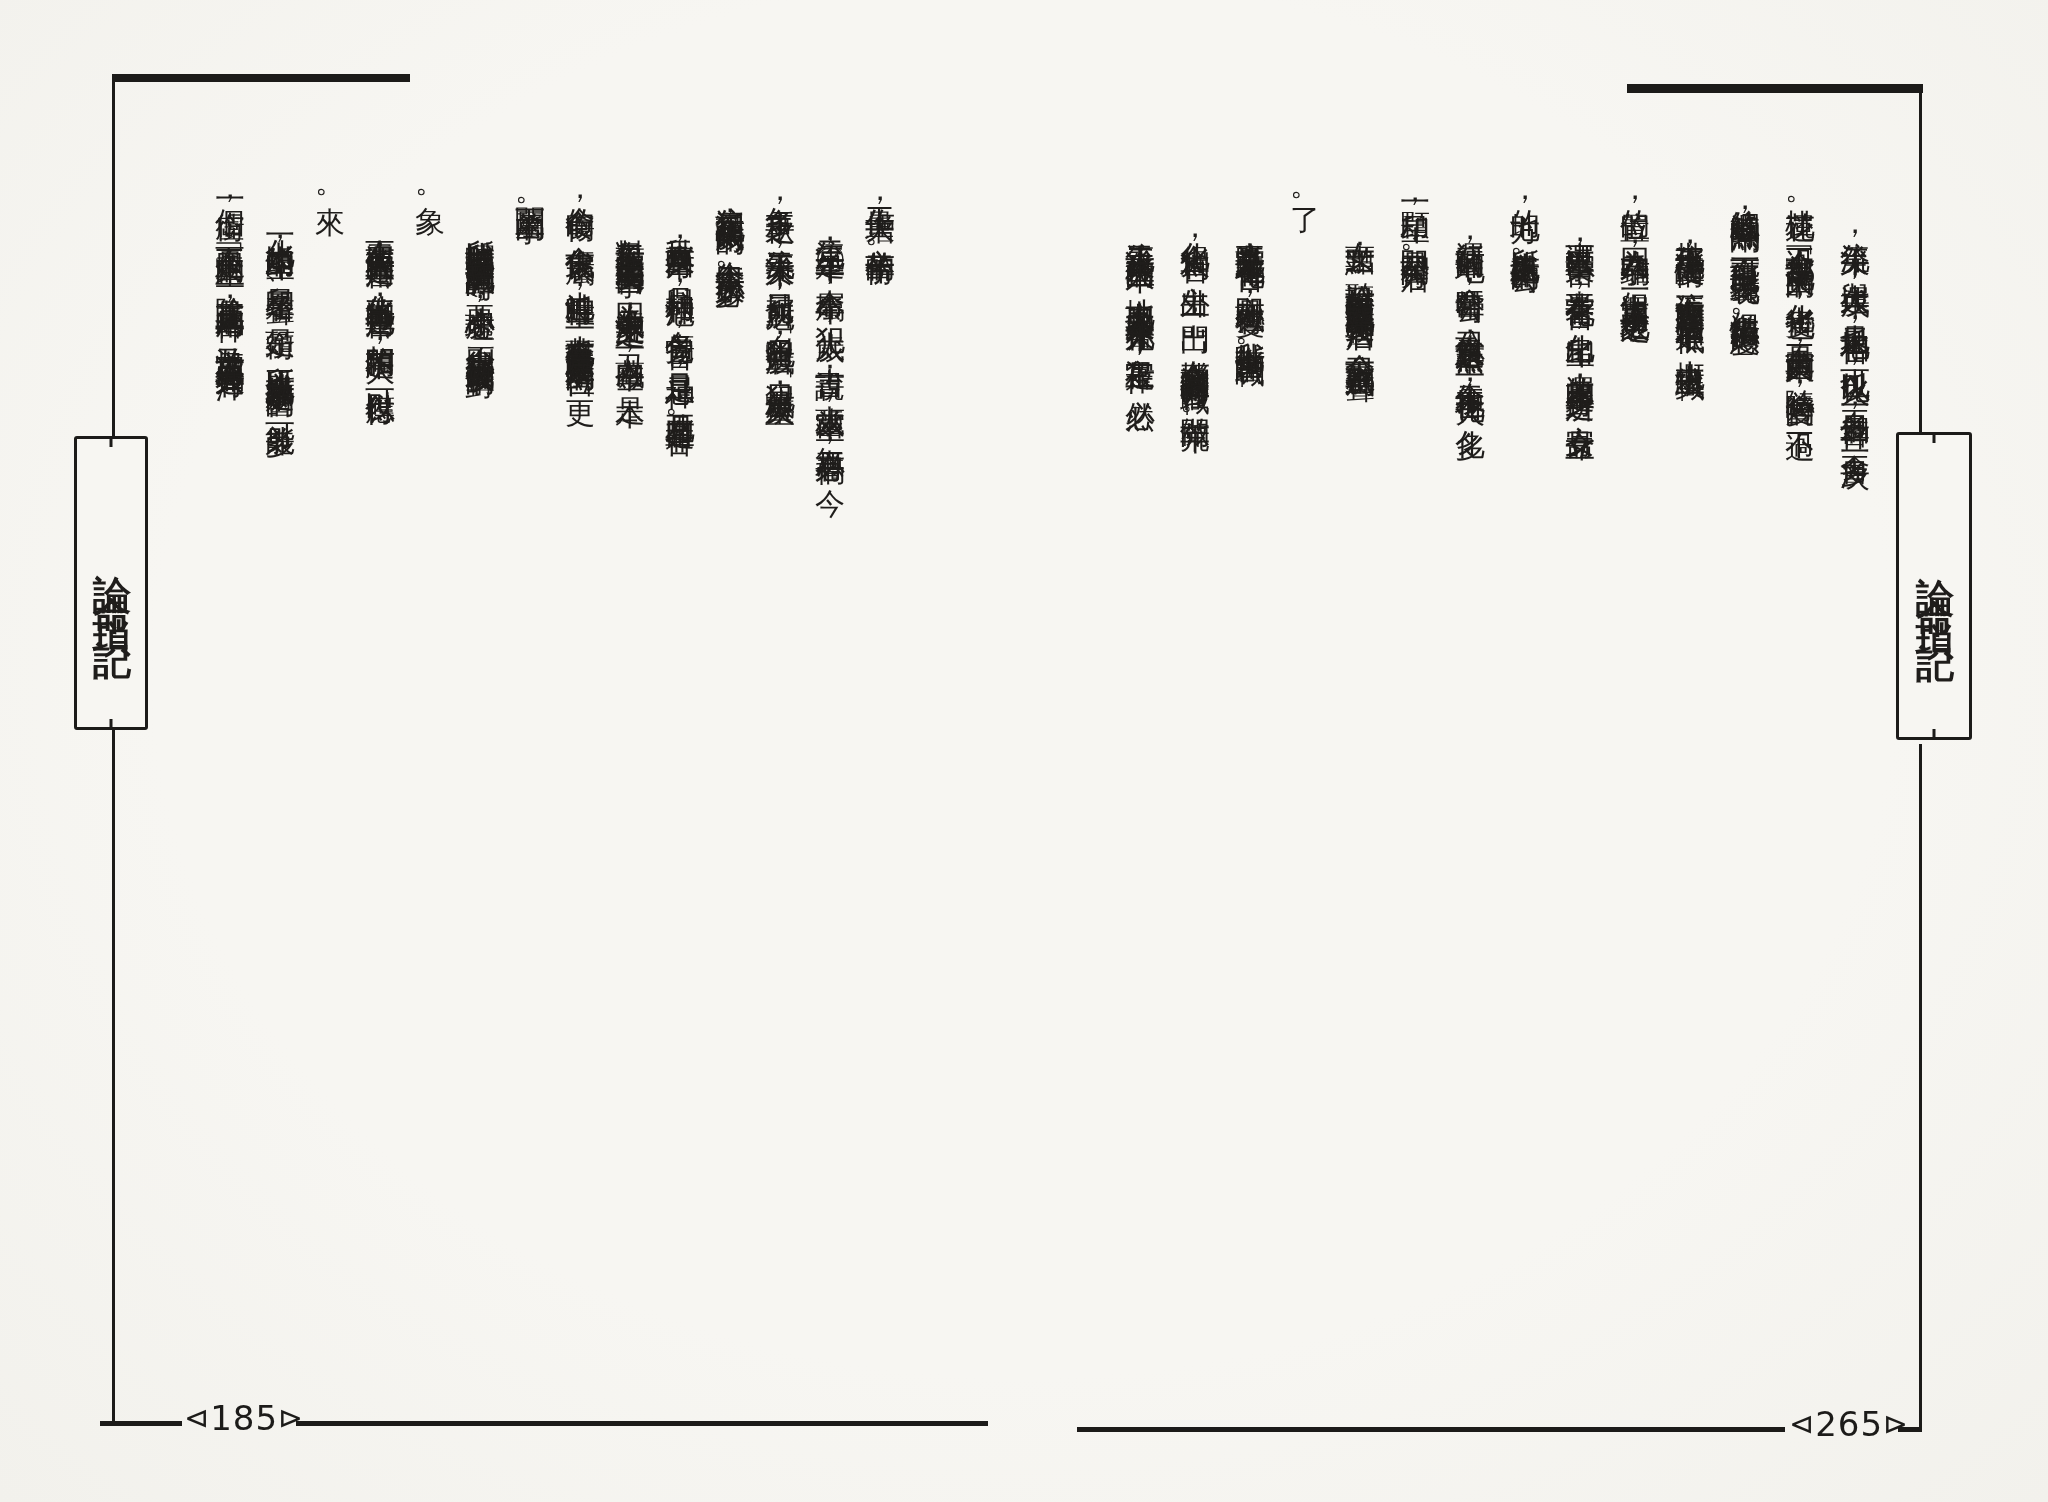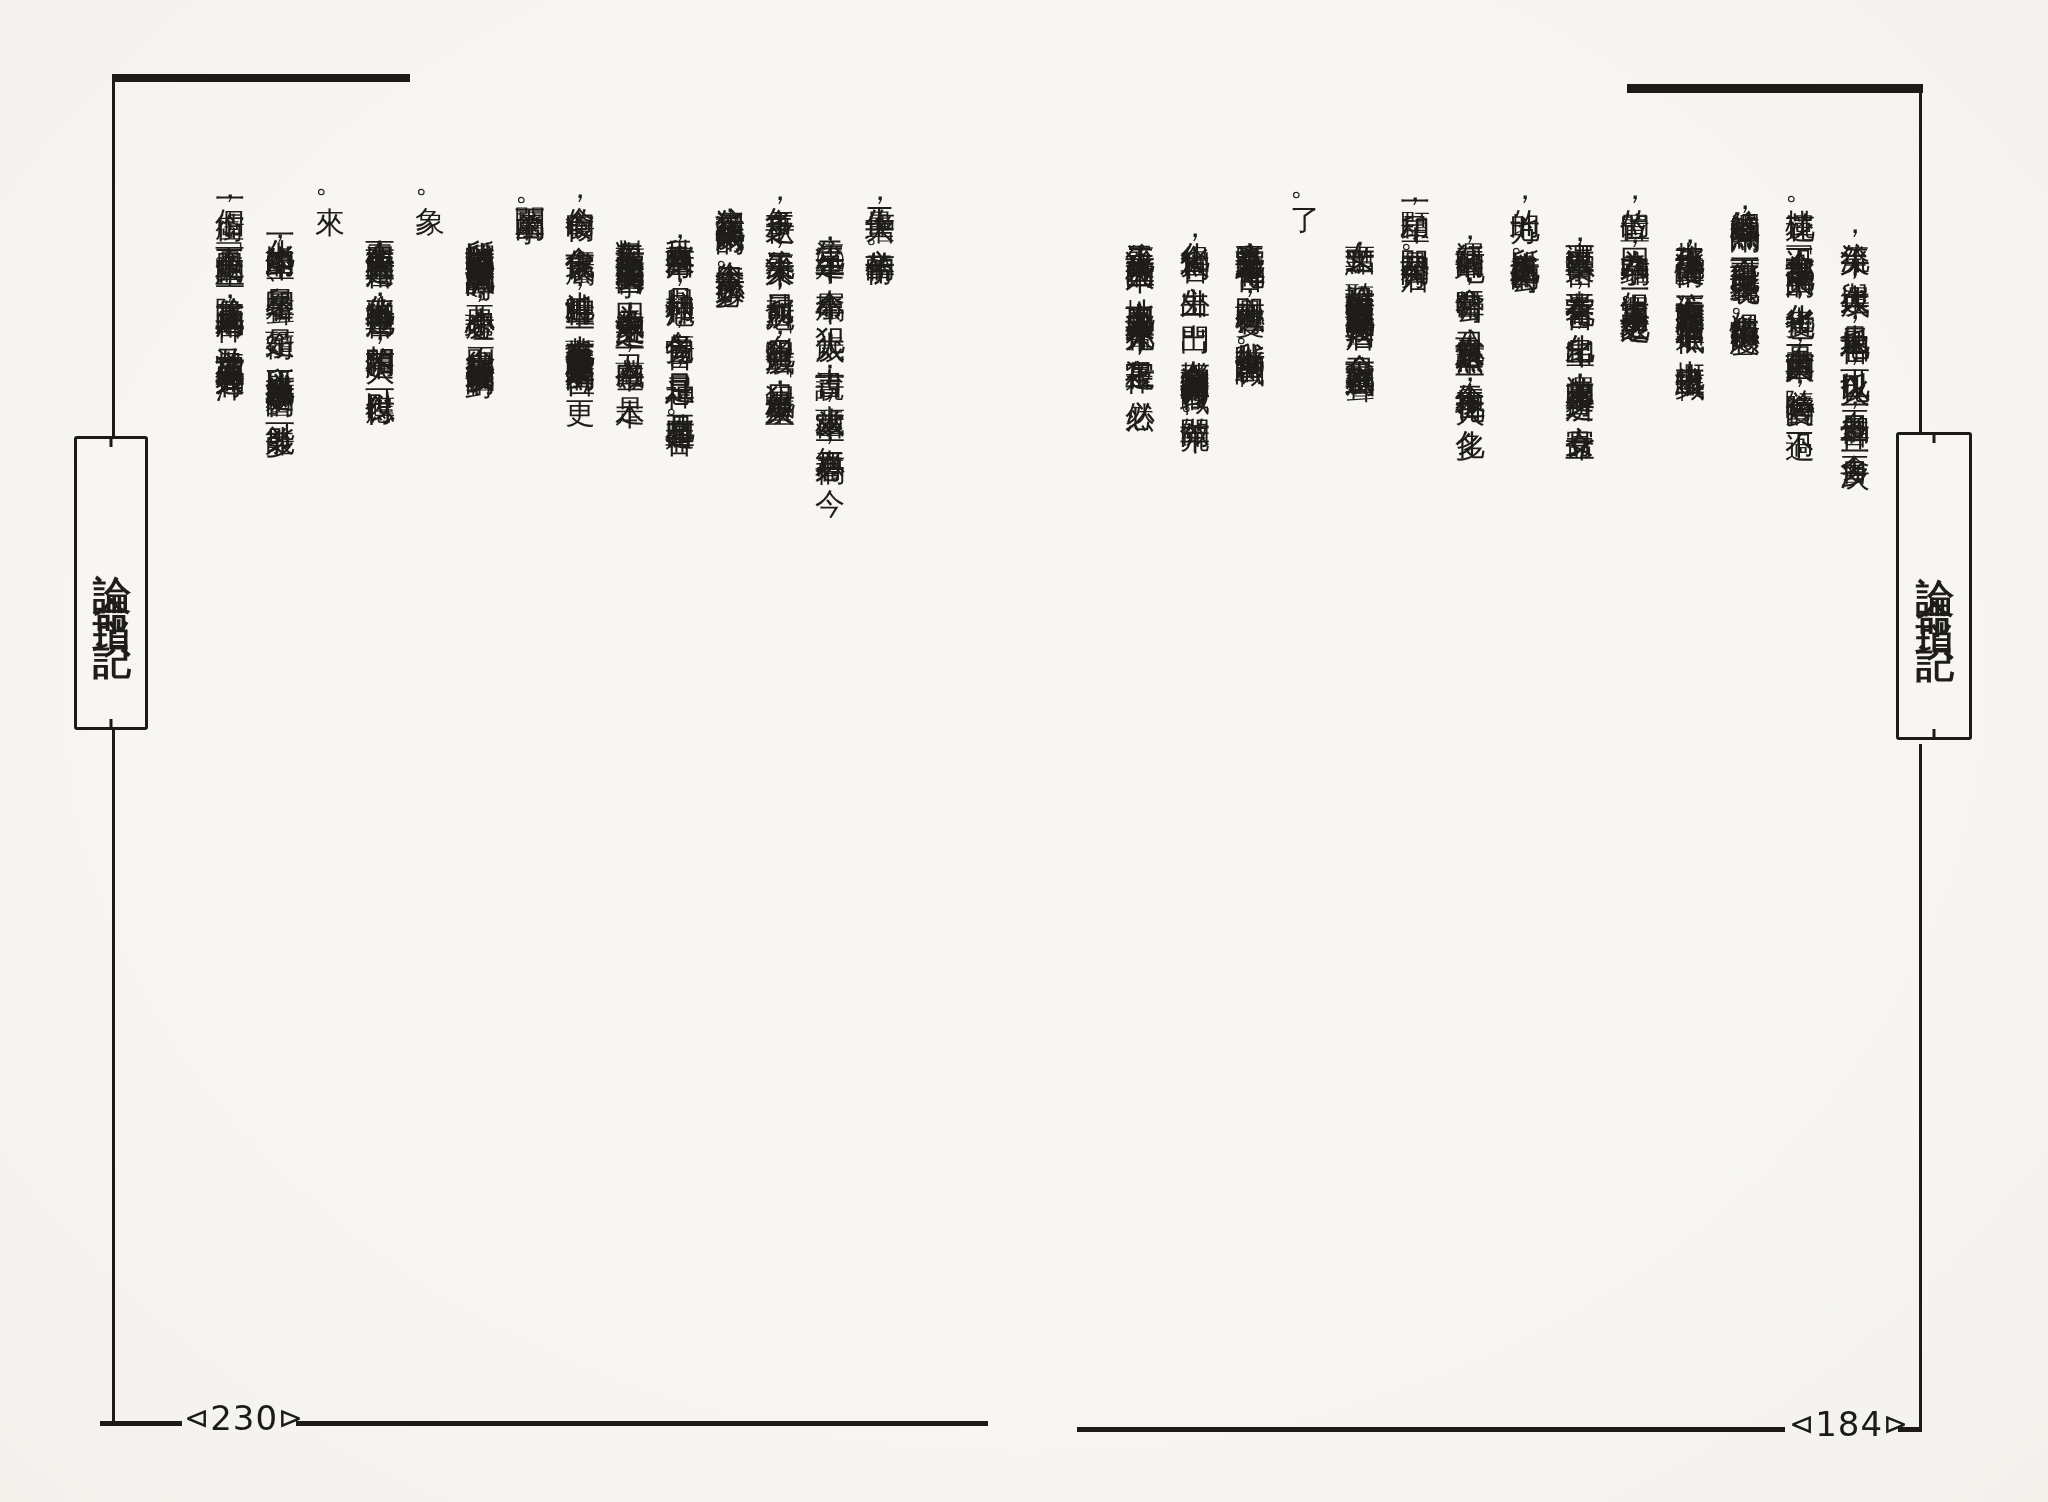--- a/index.html
+++ b/index.html
@@ -77,21 +77,21 @@
       <div class="tcol">關下屬的事。</div>
       <div class="tcol indent">所以我囑其處理同事下屬的調配教導時，要小心處理，否則很容易變成被攻擊的對</div>
       <div class="tcol">象。</div>
       <div class="tcol indent">幸而大運午火的五行是喜用，化出的五行也是喜用，相信問題不大，可以應付得</div>
       <div class="tcol">來。</div>
       <div class="tcol indent">化出一虛幻的印星，印星是名聲、是銜頭，所以正式升級加薪是不會的，可能兼多</div>
       <div class="tcol">一個虛銜，而不是真的「坐正」；除非是真正的喜用神，涉及官星或喜用而與大運有沖</div>
     </div>
 
     <div class="pagenum" style="left:184px; top:1398px;">
-      <span class="chev">⊲</span><span>230</span><span class="chev">⊳</span>
+      <span class="chev">⊲</span><span>185</span><span class="chev">⊳</span>
     </div>
   </div>
 
   <div class="page-right">
 
     <div class="rule" style="left:1627px; top:84px; width:296px; height:9px;"></div>
     <div class="rule" style="left:1919px; top:84px; width:3px; height:348px;"></div>
     <div class="rule" style="left:1919px; top:744px; width:3px; height:688px;"></div>
     <div class="rule" style="left:1077px; top:1427px; width:708px; height:5px;"></div>
     <div class="rule" style="left:1898px; top:1427px; width:24px; height:5px;"></div>
@@ -111,17 +111,17 @@
       <div class="tcol indent">運行公司的旺地，會帶旺公司，公司生意必是蒸蒸日上，今年天地合再化火，化多</div>
       <div class="tcol">一顆印星，即是公司開分店。</div>
       <div class="tcol indent">女士點頭：聽說公司打算在中國內地某處開分支聯營酒店，全公司上下都聽到風聲</div>
       <div class="tcol">了。</div>
       <div class="tcol indent">事業宮既是天地都有化合，亦即是職位有變，我批斷女士會調職。</div>
       <div class="tcol indent">化合得太利害，主出外、出門，有機會調往新開的分公司任職，做開荒牛。</div>
       <div class="tcol indent">流年天干癸水生月柱的乙木，地支未土與月支卯木半會亦化木，官殺是工作，必然</div>
     </div>
 
     <div class="pagenum" style="left:1789px; top:1404px;">
-      <span class="chev">⊲</span><span>184</span><span class="chev">⊳</span>
+      <span class="chev">⊲</span><span>265</span><span class="chev">⊳</span>
     </div>
   </div>
 
 </div>
 
 </body></html>

